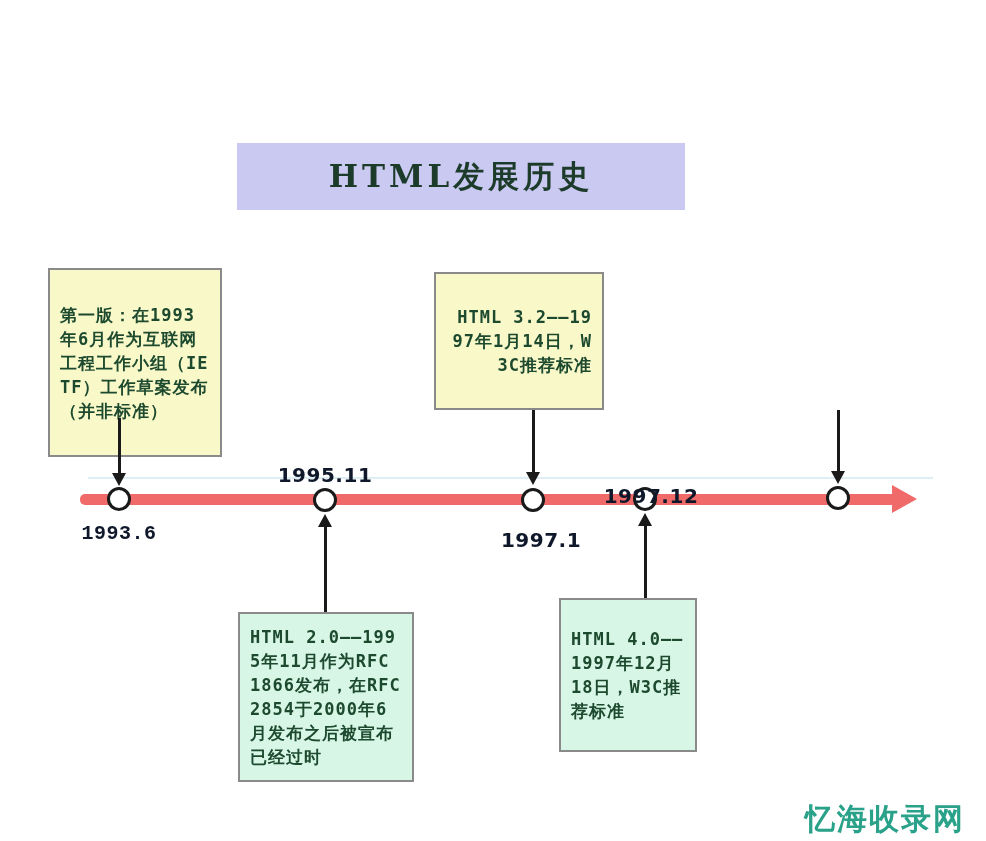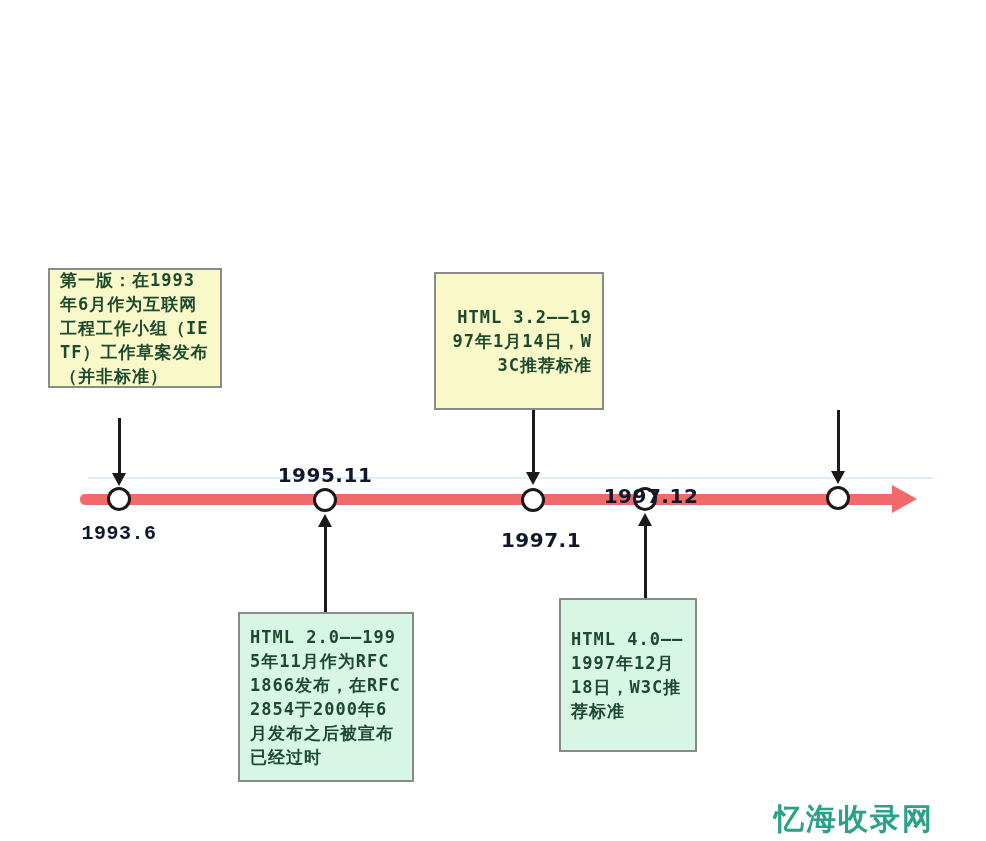--- a/index.html
+++ b/index.html
@@ -29,21 +29,21 @@
     padding:6px 10px;
   }
   .event-box .event-text{
     font-family:"DejaVu Sans Mono","DejaVu Sans",sans-serif;
     font-size:17px;font-weight:700;color:#1d4a2e;
     line-height:24px;letter-spacing:1px;
     word-break:break-all;
   }
   .yellow{background:#f8f8c9;}
   .green{background:#d7f6e6;}
-  #box-first {left:48px; top:268px;width:174px;height:120px;}
+  #box-first {left:48px; top:268px;width:174px;height:189px;}
   #box-html32{left:434px;top:272px;width:170px;height:138px;text-align:right;}
   #box-html5 {left:753px;top:272px;width:172px;height:138px;}
   #box-html2 {left:238px;top:612px;width:176px;height:170px;}
   #box-html4 {left:559px;top:598px;width:138px;height:154px;}
   
   .guide-line{
     position:absolute;left:88px;top:477px;width:845px;height:2px;
     background:rgba(170,215,230,0.40);
   }
   .timeline-axis{
@@ -88,31 +88,34 @@
     border-left:7px solid transparent;border-right:7px solid transparent;
     border-bottom:13px solid #1a1a1a;
   }
   #line-a1{left:118px;top:418px;height:55px;} #head-a1{left:112px;top:473px;}
   #line-a2{left:532px;top:410px;height:62px;} #head-a2{left:526px;top:472px;}
   #line-a3{left:837px;top:410px;height:61px;} #head-a3{left:831px;top:471px;}
   #line-a4{left:324px;top:527px;height:85px;} #head-a4{left:318px;top:514px;}
   #line-a5{left:644px;top:526px;height:72px;} #head-a5{left:638px;top:513px;}
   
   .watermark{
-    position:absolute;left:774px;top:799px;
+    position:absolute;left:805px;top:799px;
     font-size:30px;font-weight:800;color:#2aa189;
     letter-spacing:2px;white-space:nowrap;
     font-family:"DejaVu Sans","Liberation Sans",sans-serif;
   }
 </style>
 </head>
 <body>
 
 <div id="canvas">
 
+  <div class="title-banner">
+    <span class="title-text">HTML发展历史</span>
+  </div>
 
   <div class="guide-line"></div>
 
   <div class="timeline-axis"></div>
   <div class="timeline-arrowhead"></div>
 
   <div class="event-box yellow" id="box-first">
     <div class="event-text">第一版：在1993年6月作为互联网工程工作小组（IETF）工作草案发布（并非标准）</div>
   </div>
   <div class="event-box yellow" id="box-html32">

